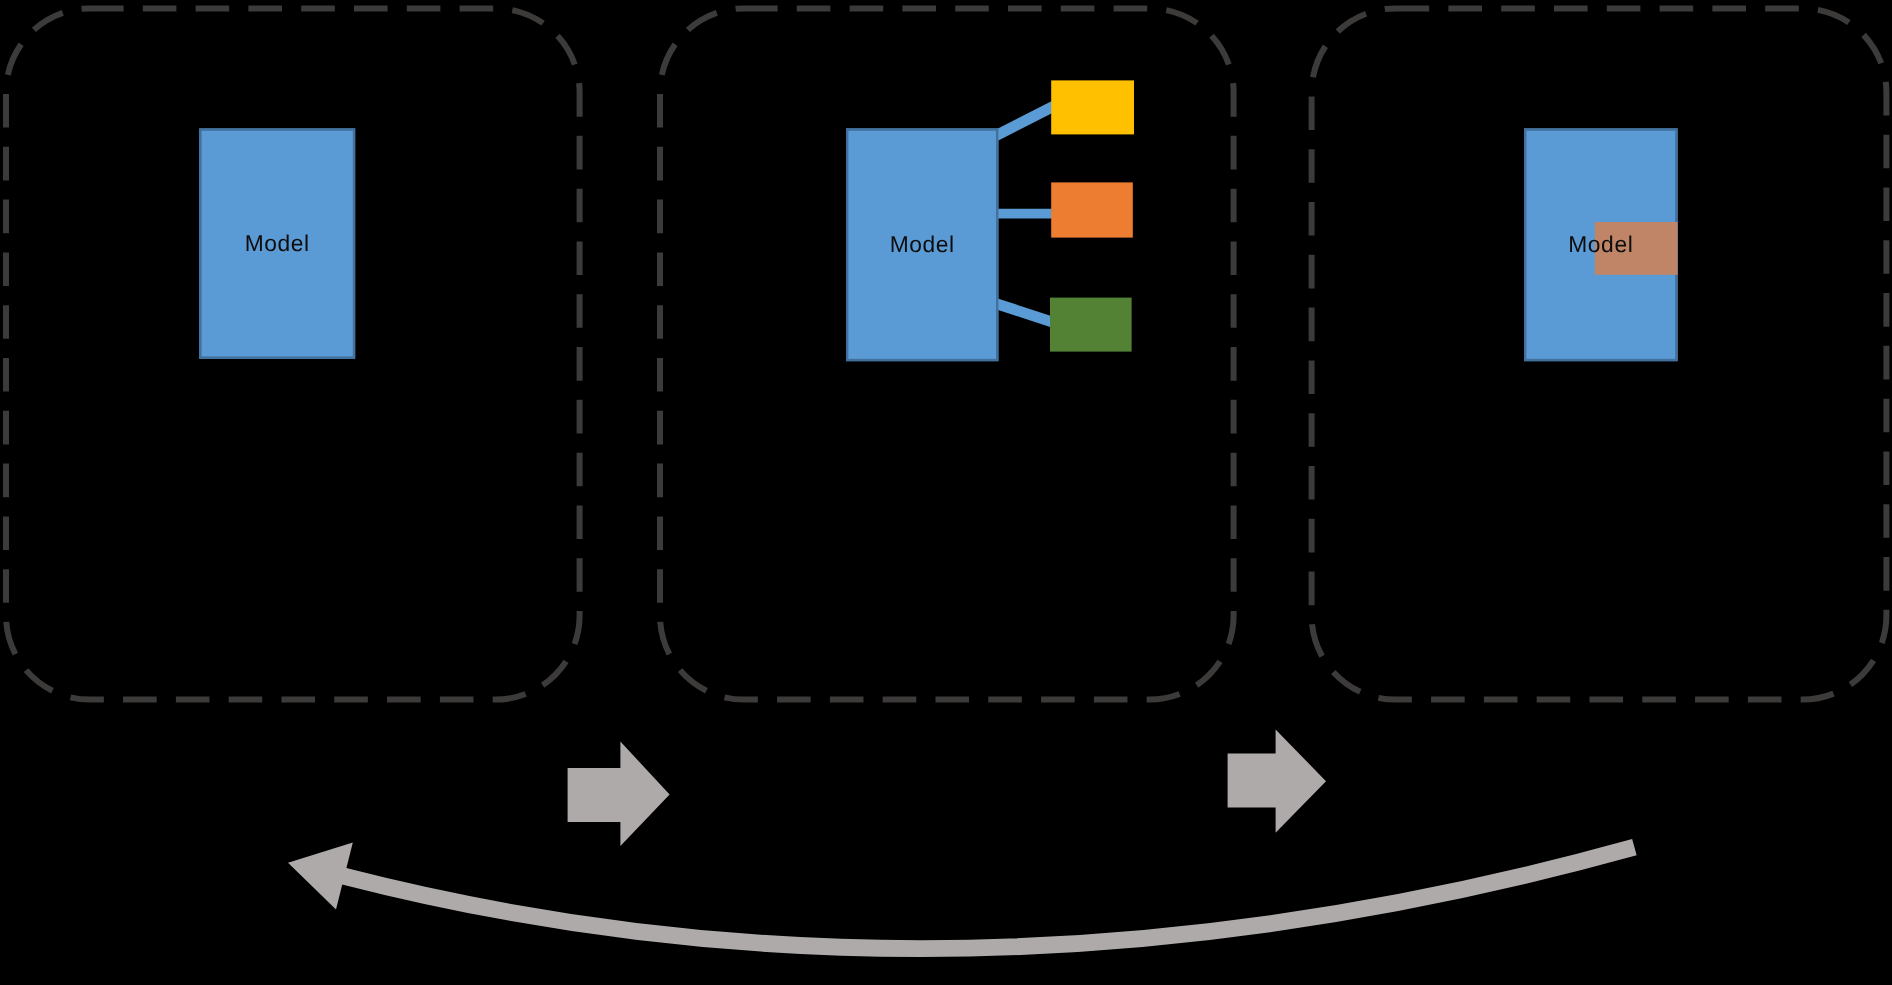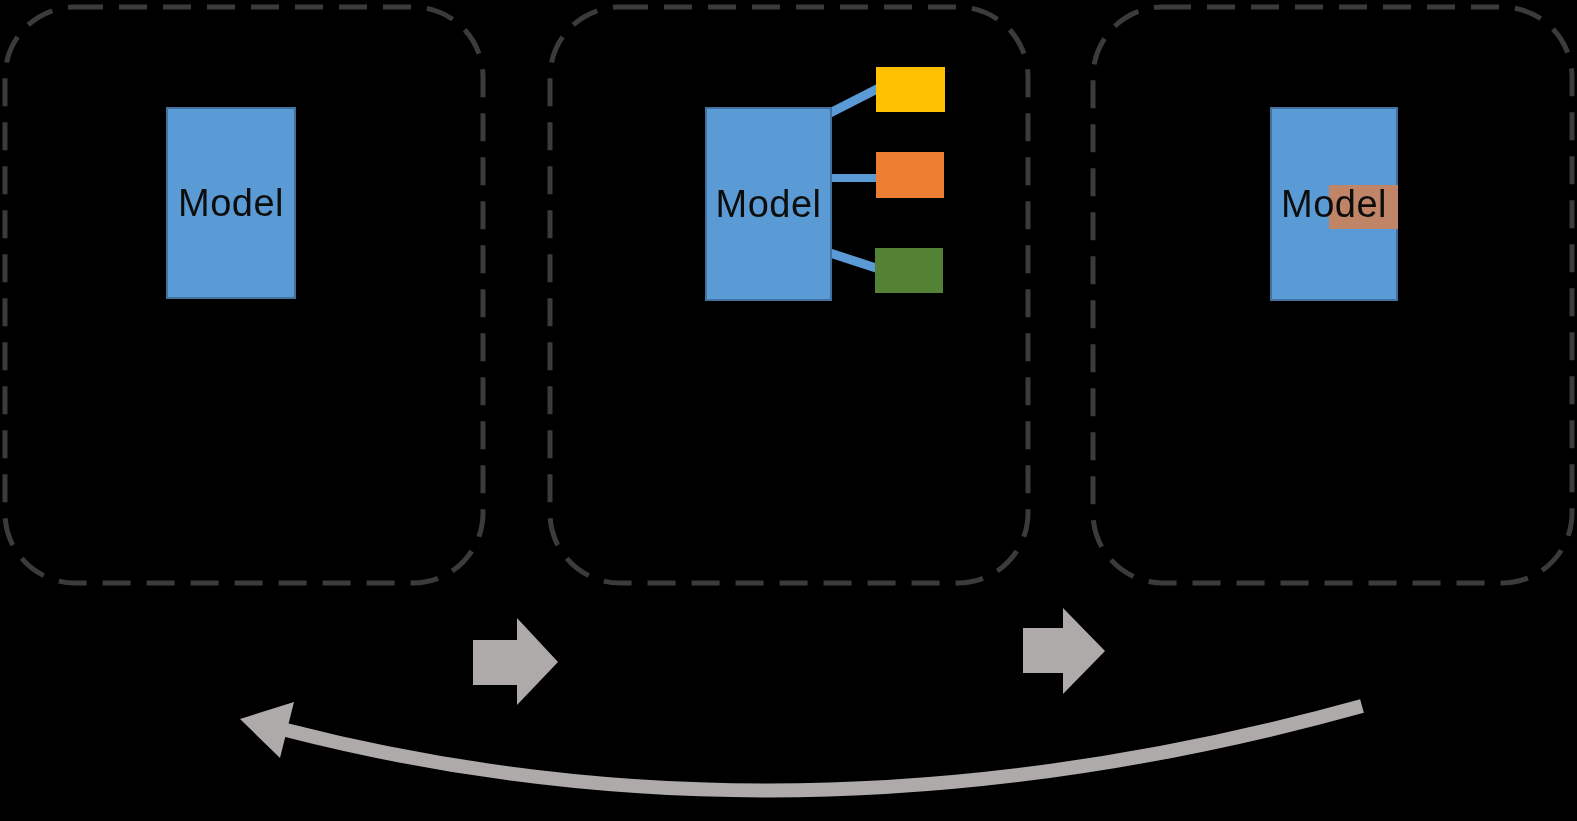--- a/index.html
+++ b/index.html
@@ -26,21 +26,21 @@
     background: #5b9bd5;
     border: 2px solid #41719c;
     display: flex;
     align-items: center;
     justify-content: center;
     box-sizing: border-box;
   }
   .model-box .model-label {
     position: relative;
     z-index: 3;
-    font-size: 38px;
+    font-size: 19px;
     line-height: 1;
     color: #0d0d0d;
     letter-spacing: 0.5px;
   }
   .model-1 { left: 166px; top: 107px; width: 130px; height: 192px; }
   .model-2 { left: 705px; top: 107px; width: 127px; height: 194px; }
   .model-3 { left: 1270px; top: 107px; width: 128px; height: 194px; }
 
   .adapter-box { position: absolute; }
   .adapter-yellow { left: 876px; top: 67px;  width: 69px; height: 45px; background: #ffc000; }

